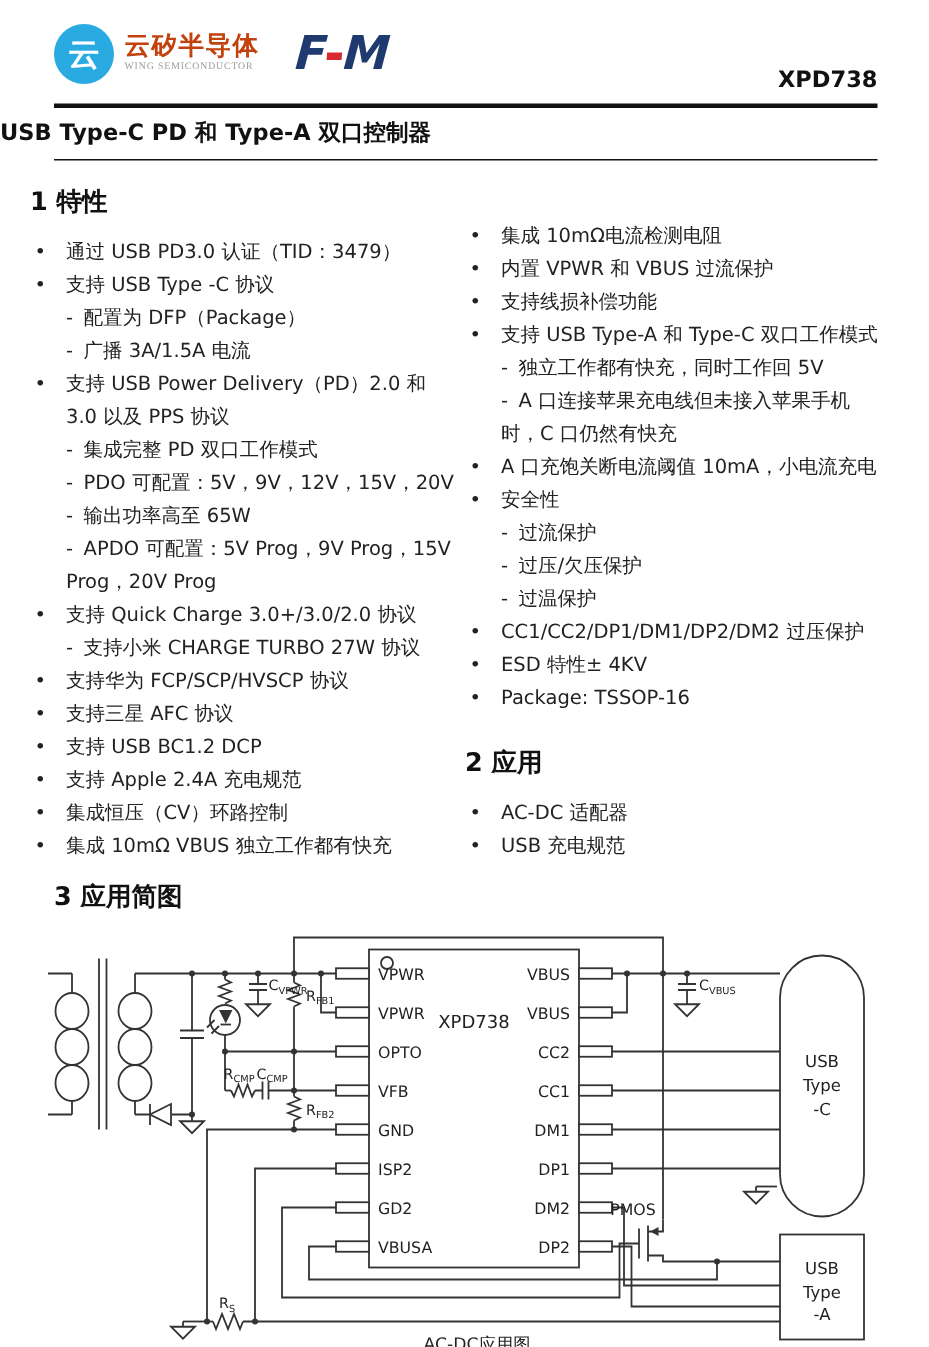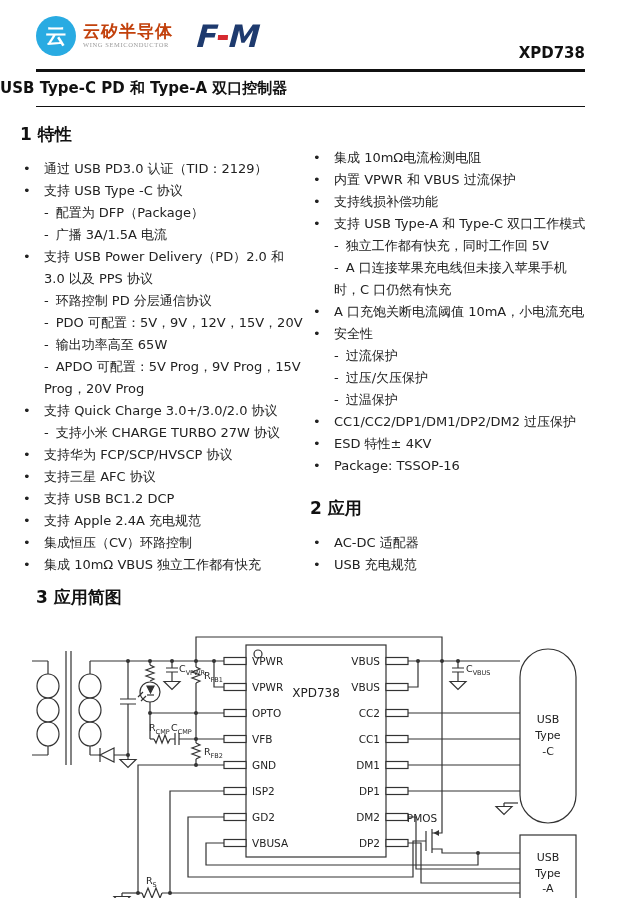--- a/index.html
+++ b/index.html
@@ -13,21 +13,21 @@
   .fm-dash{display:inline-block;width:10px;height:5px;background:#d62a30;margin:2px 1px 0 1px;}
   .part-no{margin-left:auto;align-self:flex-end;font-size:15px;font-weight:bold;color:#111;}
   .rule-thick{border-top:3px solid #111;margin:7px 34px 0 36px;}
   .rule-thin{border-top:1.5px solid #111;margin:0 34px 0 36px;}
   .doc-title{font-size:15px;font-weight:bold;color:#111;padding:7px 0 8px 0;}
   .columns{display:flex;padding:12px 0 0 20px;align-items:flex-end;}
   .col-left{width:288px;flex:0 0 auto;}
   .col-right{width:282px;flex:0 0 auto;padding-left:2px;padding-top:22px;}
   h2.sec{font-size:17px;font-weight:bold;color:#111;margin:4px 0 12px 0;}
   h2.sec-apps{margin-top:20px;}
-  h2.sec3{margin:10px 0 16px 36px;}
+  h2.sec3{margin:10px 0 4px 36px;}
   .li{position:relative;font-size:13px;line-height:22px;color:#222;padding-left:24px;}
   .li.lv1 .marker{position:absolute;left:3px;top:0;}
   .li.lv2 .marker{display:inline;margin-right:7px;}
   .schematic{margin:2px 0 0 18px;}
   svg text{font-family:"DejaVu Sans",sans-serif;fill:#222;}
   svg .sub{font-size:6.5px;}
   svg .pin{font-size:10.5px;}
   svg .lbl{font-size:9.5px;}
   svg .conn{font-size:11px;}
   svg .wire{stroke:#333;stroke-width:1.2;fill:none;}
@@ -54,26 +54,26 @@
 </div>
 
 <div class="rule-thick"></div>
 <div class="doc-title">USB Type-C PD 和 Type-A 双口控制器</div>
 <div class="rule-thin"></div>
 
 <div class="columns">
   <div class="col-left">
     <h2 class="sec">1  特性</h2>
     <div>
-        <div class="li lv1"><span class="marker">•</span><span>通过 USB PD3.0 认证（TID：2129）</span></div>
+        <div class="li lv1"><span class="marker">•</span><span>通过 USB PD3.0 认证（TID：3479）</span></div>
         <div class="li lv1"><span class="marker">•</span><span>支持 USB Type -C 协议</span></div>
         <div class="li lv2"><span class="marker">-</span><span>配置为 DFP（Package）</span></div>
         <div class="li lv2"><span class="marker">-</span><span>广播 3A/1.5A 电流</span></div>
         <div class="li lv1"><span class="marker">•</span><span>支持 USB Power Delivery（PD）2.0 和 3.0 以及 PPS 协议</span></div>
-        <div class="li lv2"><span class="marker">-</span><span>环路控制 PD 分层通信协议</span></div>
+        <div class="li lv2"><span class="marker">-</span><span>集成完整 PD 双口工作模式</span></div>
         <div class="li lv2"><span class="marker">-</span><span>PDO 可配置：5V，9V，12V，15V，20V</span></div>
         <div class="li lv2"><span class="marker">-</span><span>输出功率高至 65W</span></div>
         <div class="li lv2"><span class="marker">-</span><span>APDO 可配置：5V Prog，9V Prog，15V Prog，20V Prog</span></div>
         <div class="li lv1"><span class="marker">•</span><span>支持 Quick Charge 3.0+/3.0/2.0 协议</span></div>
         <div class="li lv2"><span class="marker">-</span><span>支持小米 CHARGE TURBO 27W 协议</span></div>
         <div class="li lv1"><span class="marker">•</span><span>支持华为 FCP/SCP/HVSCP 协议</span></div>
         <div class="li lv1"><span class="marker">•</span><span>支持三星 AFC 协议</span></div>
         <div class="li lv1"><span class="marker">•</span><span>支持 USB BC1.2 DCP</span></div>
         <div class="li lv1"><span class="marker">•</span><span>支持 Apple 2.4A 充电规范</span></div>
         <div class="li lv1"><span class="marker">•</span><span>集成恒压（CV）环路控制</span></div>

